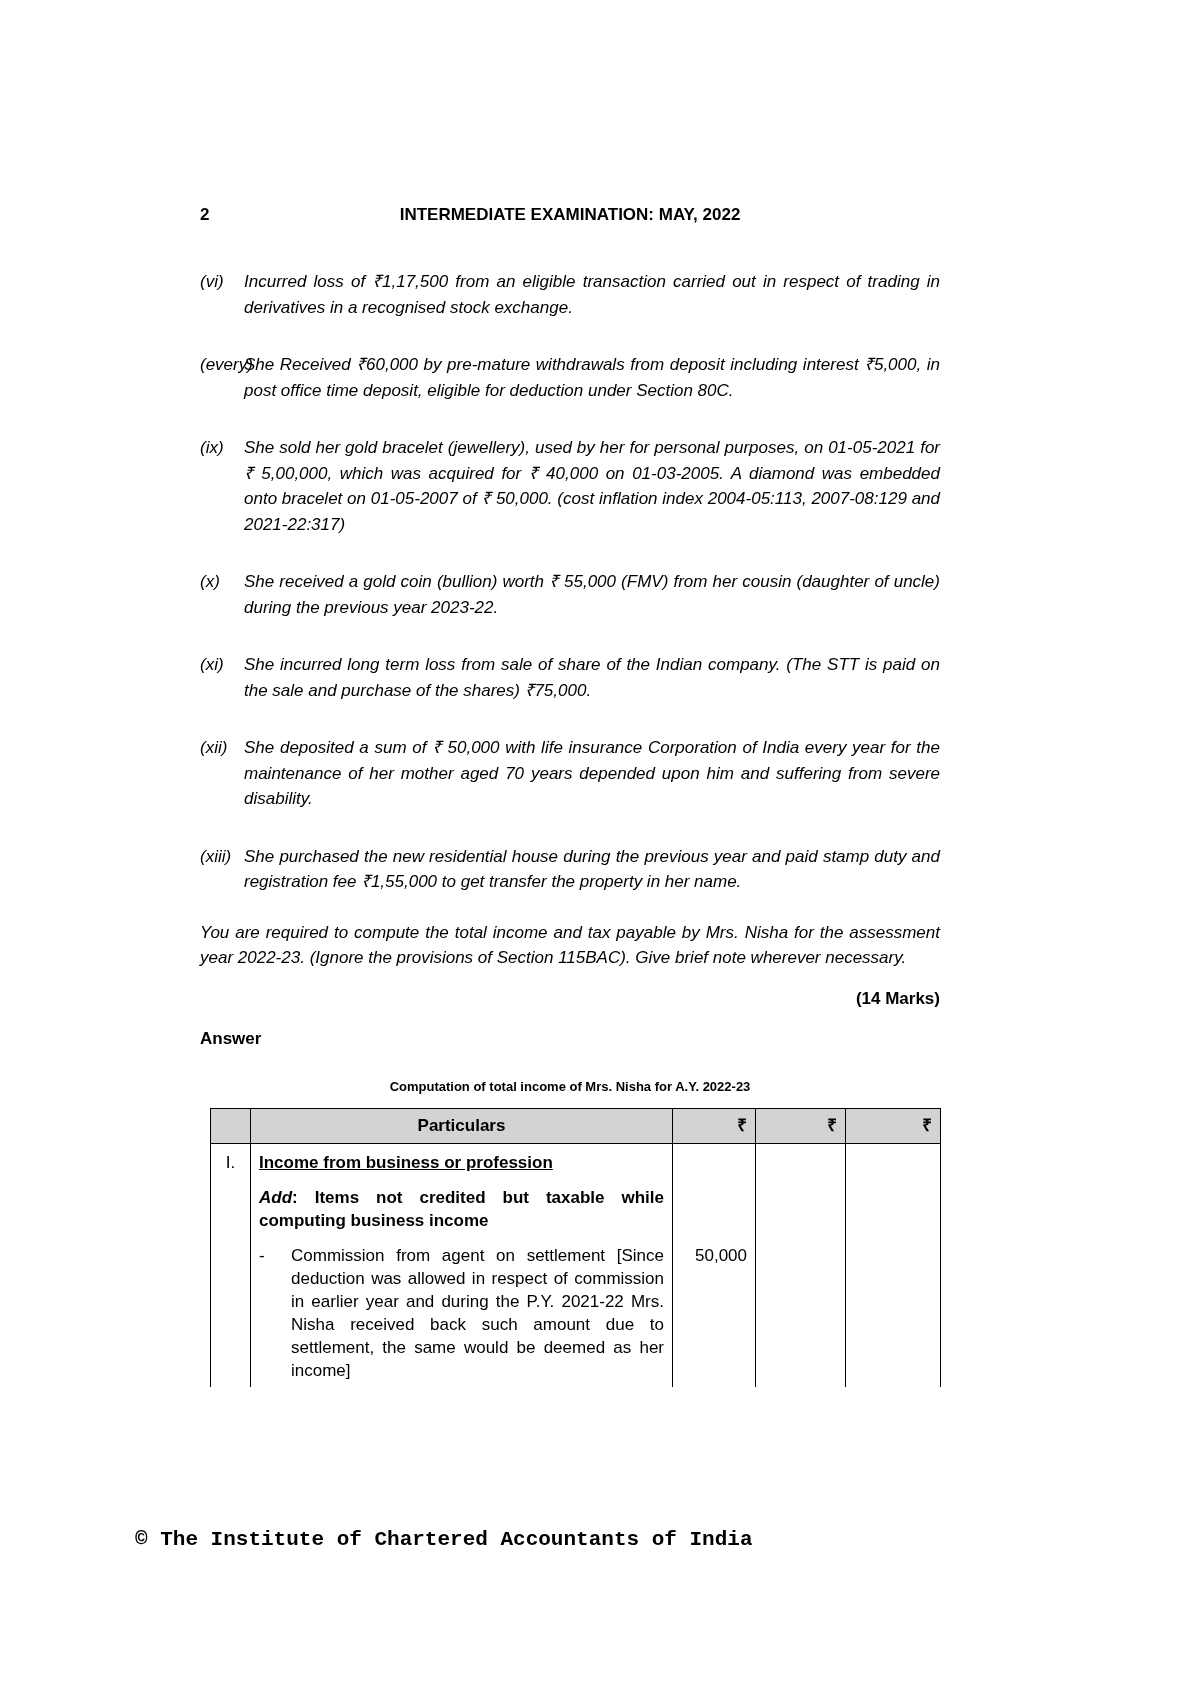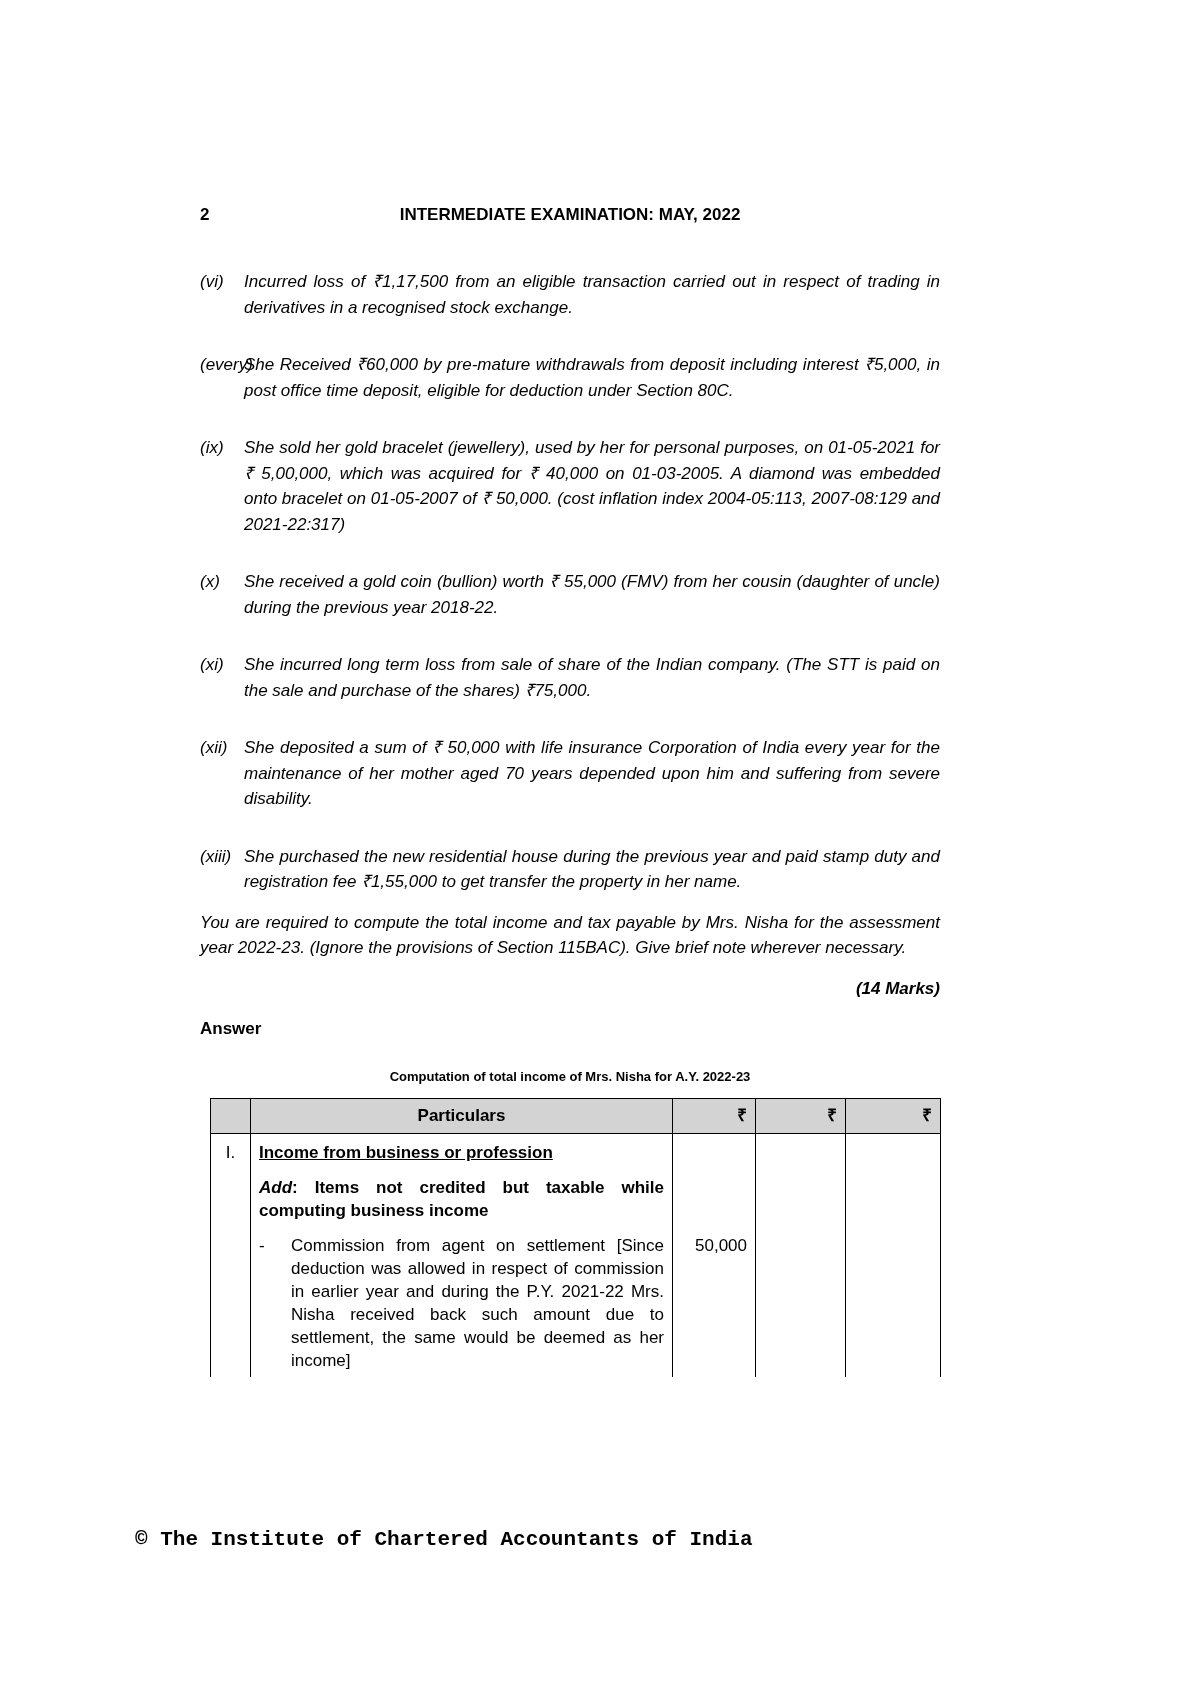--- a/index.html
+++ b/index.html
@@ -24,30 +24,29 @@
   }
   .page-num { position: absolute; left: 0; top: 0; }
 
   
   .q-list { margin-top: 44px; display: flex; flex-direction: column; gap: 32px; }
   .item { display: flex; font-style: italic; font-size: 17px; line-height: 1.5; }
   .item-label { width: 44px; flex-shrink: 0; }
   .item-text { flex: 1; text-align: justify; }
 
   .closing {
-    margin-top: 15px;
+    margin-top: 25px;
     font-style: italic;
     font-size: 17px;
     line-height: 1.5;
     text-align: justify;
   }
   .marks {
     margin-top: 18px;
     font-weight: bold;
-    font-style: italic;
     font-size: 17px;
     text-align: right;
   }
   .answer-label { margin-top: 20px; font-weight: bold; font-size: 17px; }
 
   
   .table-title {
     margin-top: 30px;
     font-weight: bold;
     font-size: 13px;
@@ -121,21 +120,21 @@
     <div class="item">
       <span class="item-label">(every)</span>
       <span class="item-text">She Received ₹60,000 by pre-mature withdrawals from deposit including interest ₹5,000, in post office time deposit, eligible for deduction under Section 80C.</span>
     </div>
     <div class="item">
       <span class="item-label">(ix)</span>
       <span class="item-text">She sold her gold bracelet (jewellery), used by her for personal purposes, on 01-05-2021 for ₹ 5,00,000, which was acquired for ₹ 40,000 on 01-03-2005. A diamond was embedded onto bracelet on 01-05-2007 of ₹ 50,000. (cost inflation index 2004-05:113, 2007-08:129 and 2021-22:317)</span>
     </div>
     <div class="item">
       <span class="item-label">(x)</span>
-      <span class="item-text">She received a gold coin (bullion) worth ₹ 55,000 (FMV) from her cousin (daughter of uncle) during the previous year 2018-22.</span>
+      <span class="item-text">She received a gold coin (bullion) worth ₹ 55,000 (FMV) from her cousin (daughter of uncle) during the previous year 2023-22.</span>
     </div>
     <div class="item">
       <span class="item-label">(xi)</span>
       <span class="item-text">She incurred long term loss from sale of share of the Indian company. (The STT is paid on the sale and purchase of the shares) ₹75,000.</span>
     </div>
     <div class="item">
       <span class="item-label">(xii)</span>
       <span class="item-text">She deposited a sum of ₹ 50,000 with life insurance Corporation of India every year for the maintenance of her mother aged 70 years depended upon him and suffering from severe disability.</span>
     </div>
     <div class="item">

